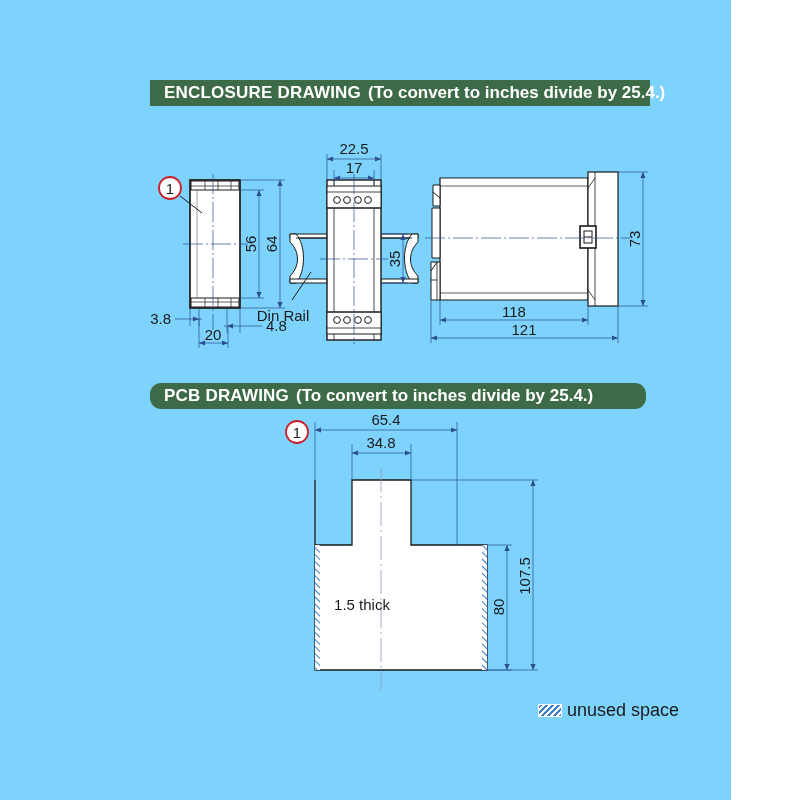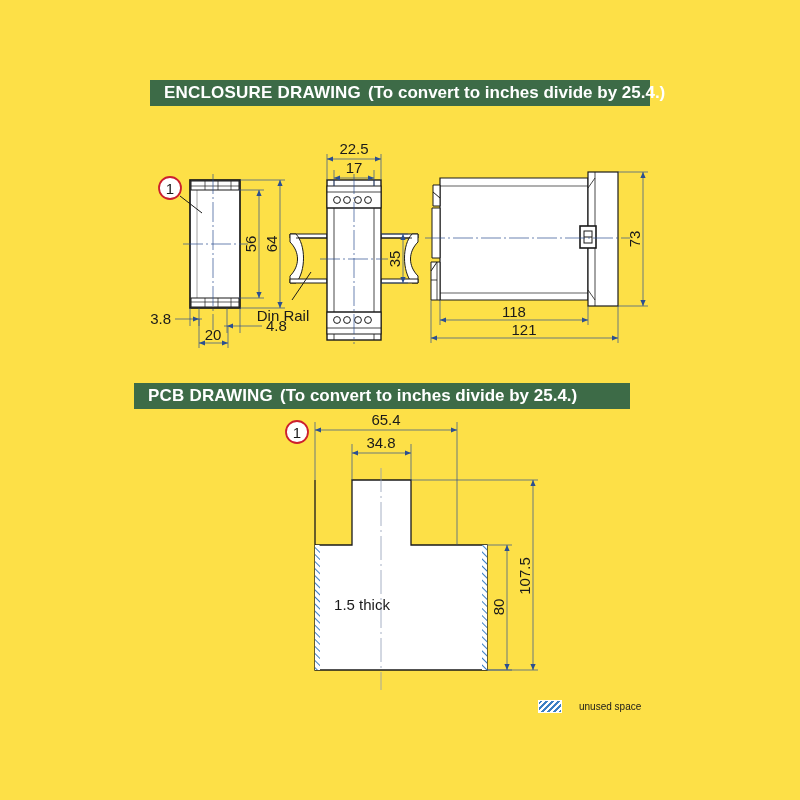--- a/index.html
+++ b/index.html
@@ -10,23 +10,23 @@
   body {
     width: 800px;
     height: 800px;
     position: relative;
     font-family: "Liberation Sans", sans-serif;
     overflow: hidden;
   }
   .page {
     position: absolute;
     left: 0; top: 0;
-    width: 800px;
+    width: 731px;
     height: 800px;
-    background: #fde047;
+    background: #7dd3fc;
   }
   
   .section-header {
     position: absolute;
     height: 26px;
     background: #3d6b47;
     display: flex;
     align-items: center;
     padding-left: 14px;
     box-sizing: border-box;
@@ -38,21 +38,21 @@
     font-weight: bold;
     letter-spacing: 0.2px;
   }
   .section-header .note {
     font-size: 17px;
     font-weight: bold;
     margin-left: 7px;
     letter-spacing: 0px;
   }
   #enclosure-header { left: 150px; top: 80px; width: 500px; }
-  #pcb-header       { left: 134px; top: 383px; width: 496px; }
+  #pcb-header       { left: 150px; top: 383px; width: 496px; border-radius: 11px; }
 
   
   .drawing {
     position: absolute;
   }
   #enclosure-drawing { left: 0px; top: 130px; width: 800px; height: 230px; }
   #pcb-drawing { left: 0px; top: 410px; width: 800px; height: 300px; }
 
   
   #legend {
@@ -67,23 +67,22 @@
     width: 22px;
     height: 11px;
     background-color: #ffffff;
     background-image: repeating-linear-gradient(
         -45deg,
         #3c7fc4 0px, #3c7fc4 1.6px,
         #ffffff 1.6px, #ffffff 4.2px);
     border: 1px solid #ffffff;
   }
   #legend .legend-label {
-    font-size: 10px;
+    font-size: 18px;
     color: #1a1a1a;
-    margin-left: 12px;
   }
   svg { display: block; overflow: visible; }
   text { font-family: "Liberation Sans", sans-serif; fill: #1a1a1a; }
 </style>
 </head>
 <body>
 
 <div class="page">
 
   <div class="section-header" id="enclosure-header">

